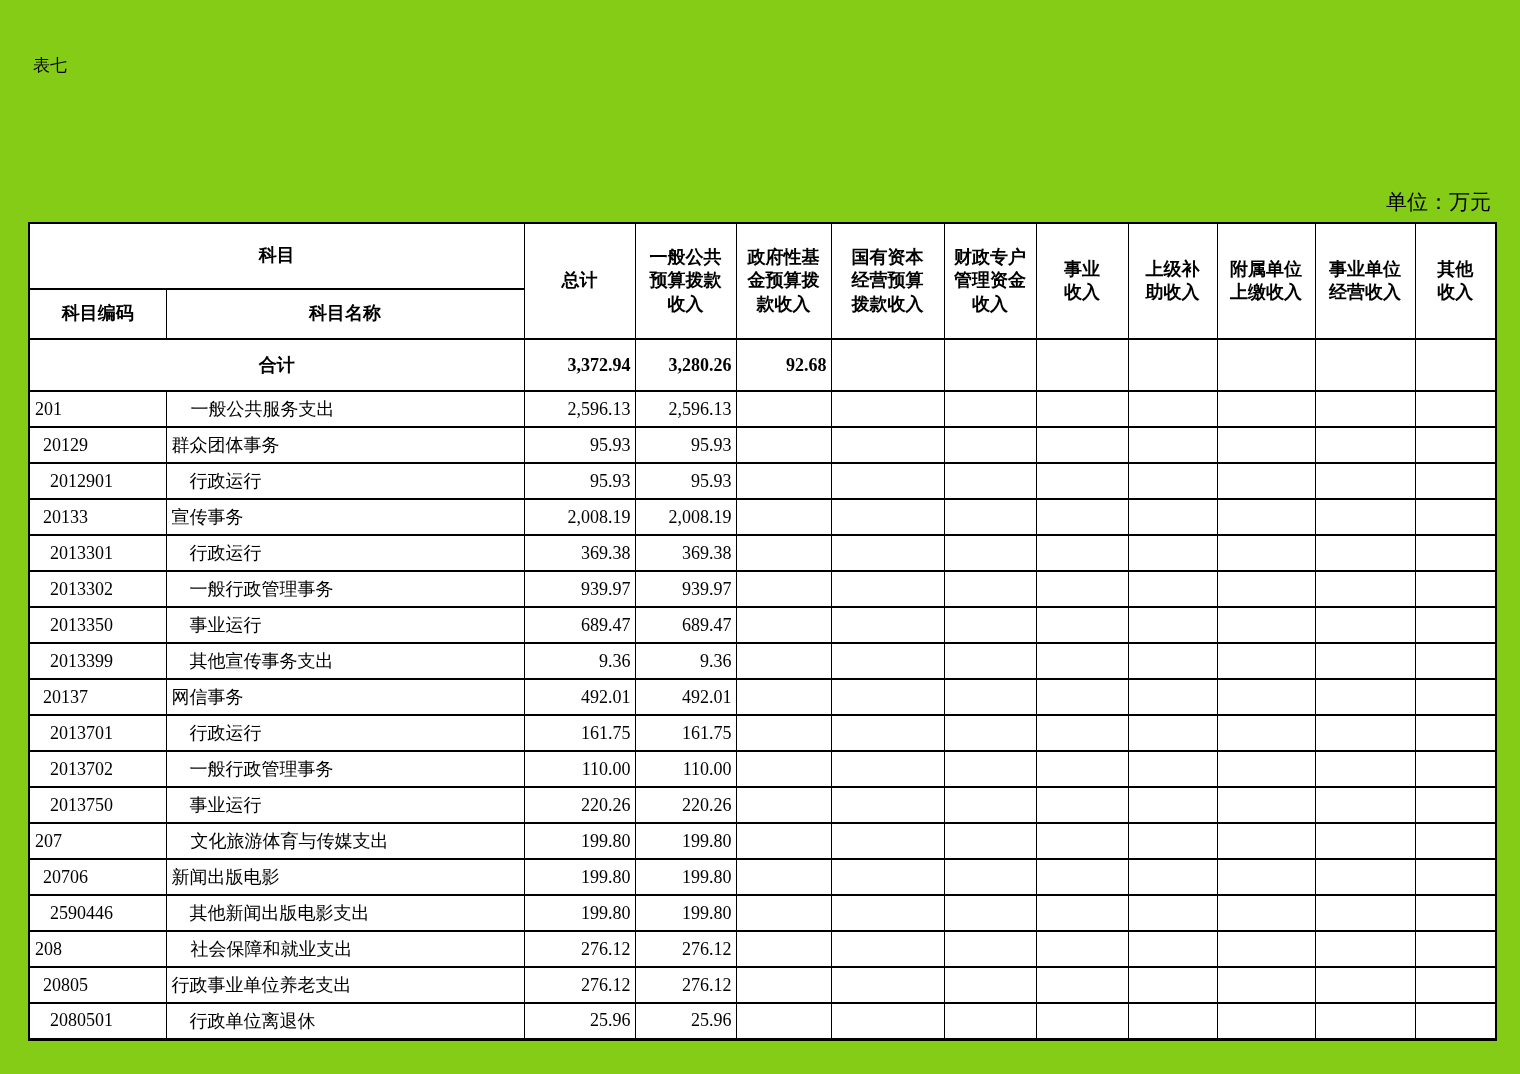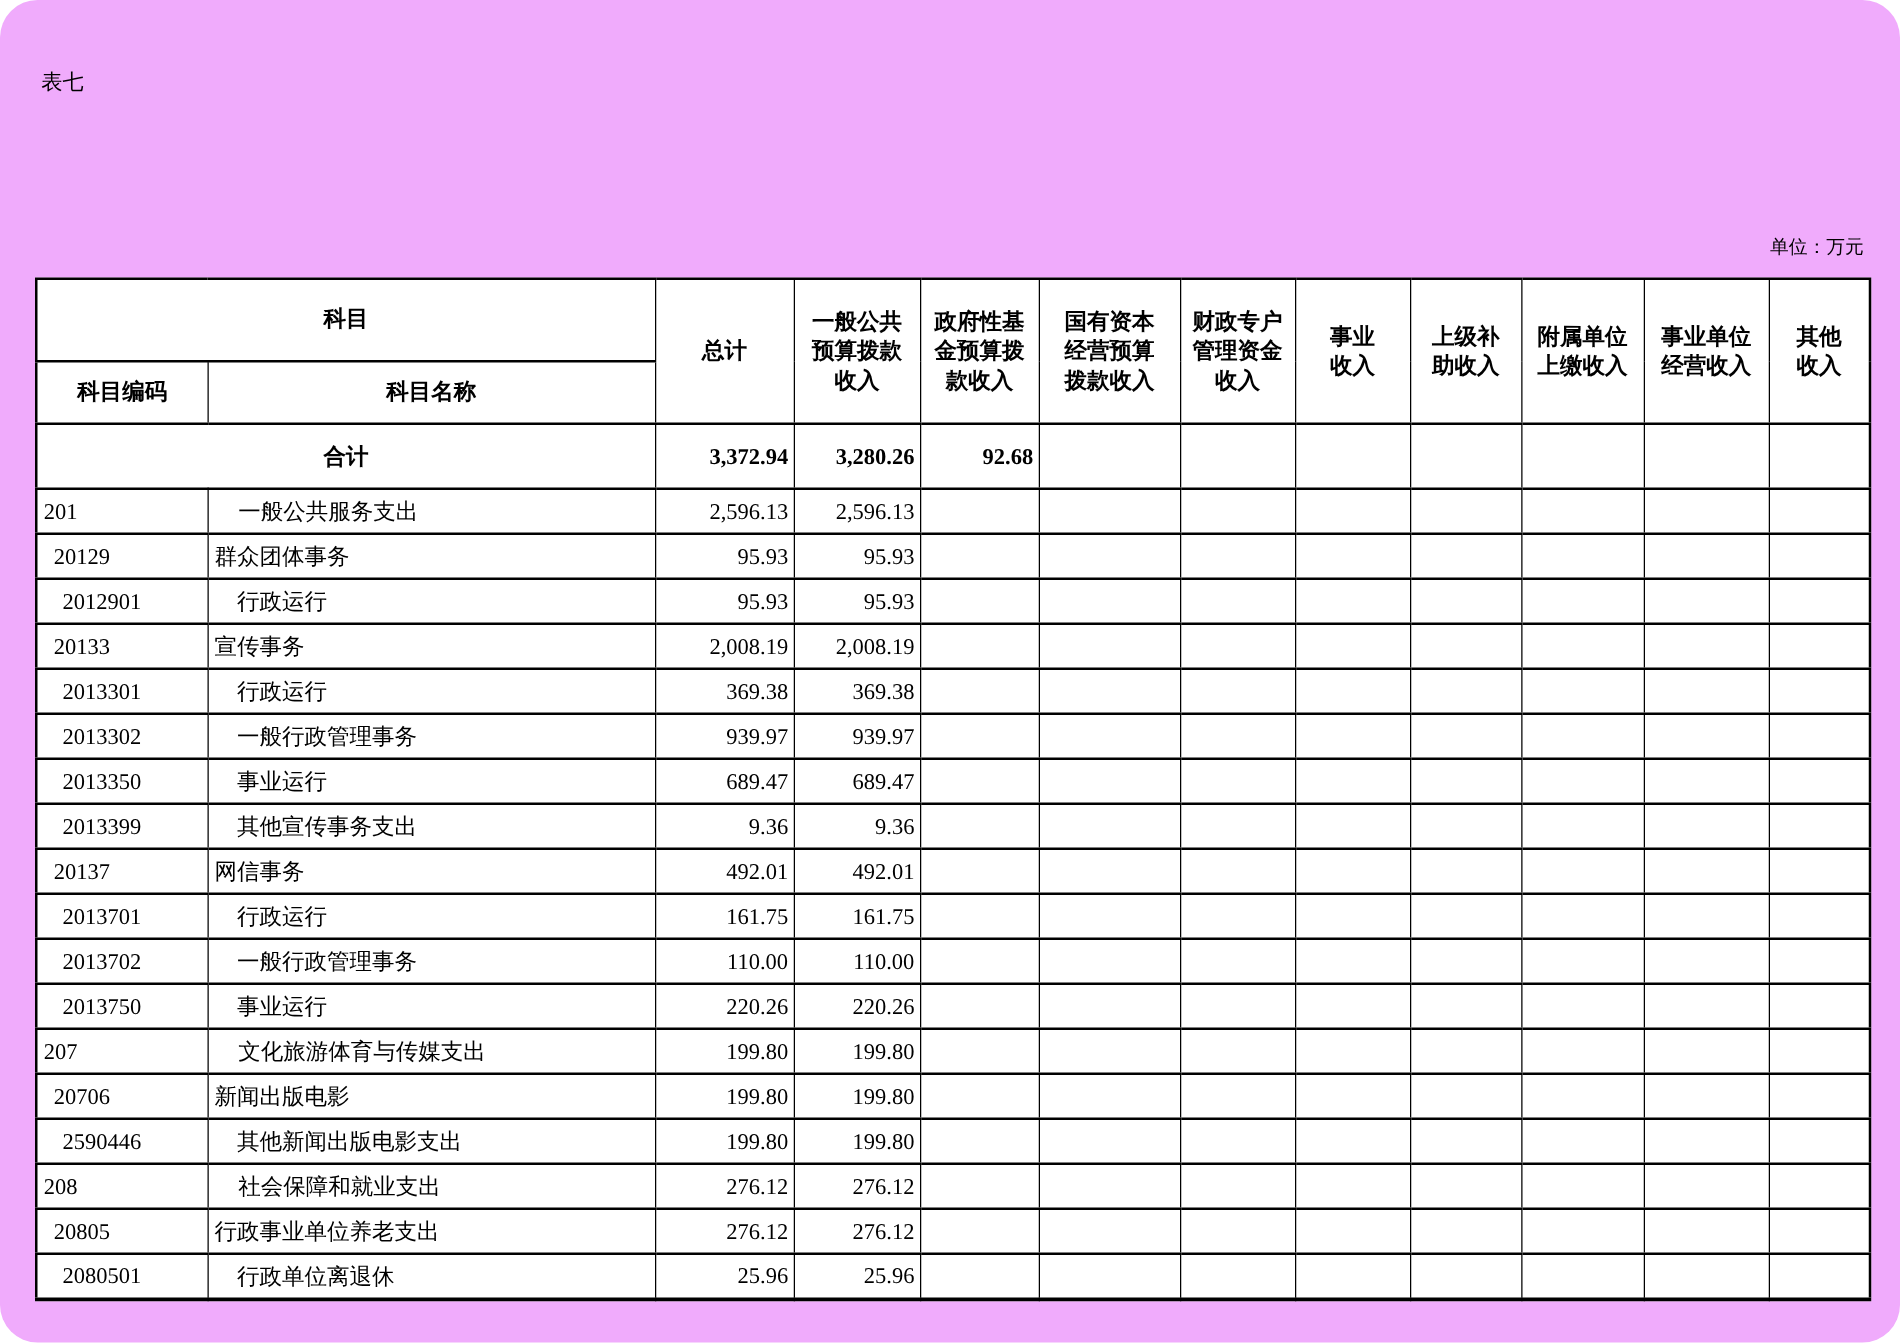--- a/index.html
+++ b/index.html
@@ -1,24 +1,24 @@
 <!DOCTYPE html>
 <html><head>
 <meta charset="utf-8">
 <style>
   html,body{margin:0;padding:0;background:#fff;}
   body{width:1520px;height:1074px;position:relative;overflow:hidden;
        font-family:"Liberation Serif","DejaVu Serif",serif;color:#000;}
-  .page{position:absolute;inset:0;background:#f0abfc;border-radius:30px;}
+  .page{position:absolute;inset:0;background:#84cc16;}
 
   .page-tag{position:absolute;left:33px;top:54px;font-size:17px;
             font-family:"Liberation Serif","DejaVu Serif",serif;}
   .doc-title{position:absolute;left:0;top:112px;width:100%;text-align:center;
              font-size:23px;font-weight:bold;letter-spacing:0.5px;}
-  .unit-label{position:absolute;right:29px;top:188px;font-size:15px;}
+  .unit-label{position:absolute;right:29px;top:188px;font-size:21px;}
 
   table.income{position:absolute;left:28px;top:222px;border-collapse:collapse;
                table-layout:fixed;width:1467px;background:#fff;}
   table.income{border:2px solid #000;border-bottom:3px solid #000;}
   table.income th, table.income td{
       border:1px solid #000;border-top:2px solid #000;border-bottom:2px solid #000;
       padding:0 4px;overflow:hidden;}
   thead th{font-family:"Liberation Sans","DejaVu Sans",sans-serif;
            font-weight:600;font-size:18px;text-align:center;vertical-align:middle;
            white-space:pre-line;line-height:1.3;padding:2px 3px;}

